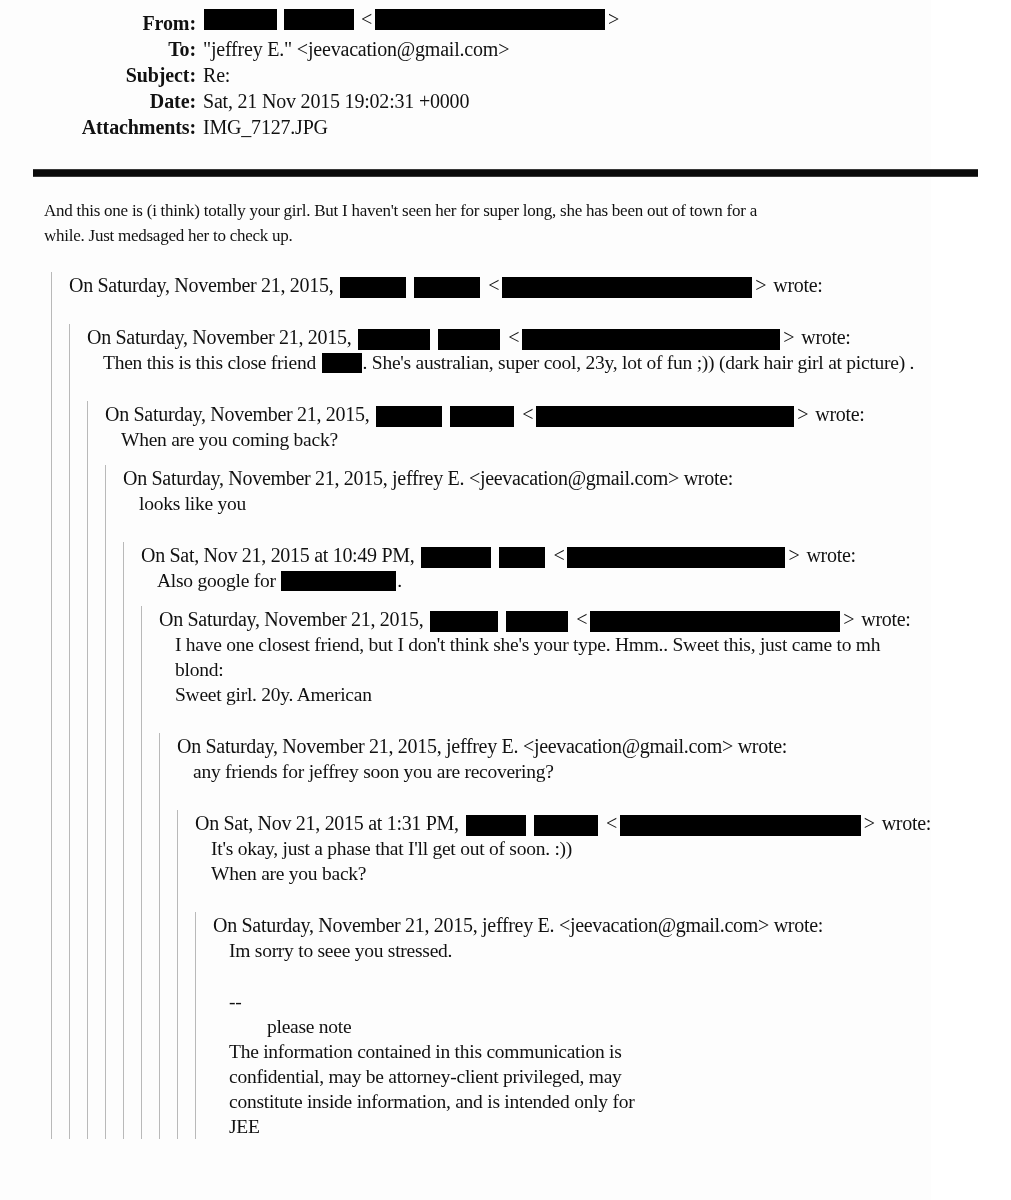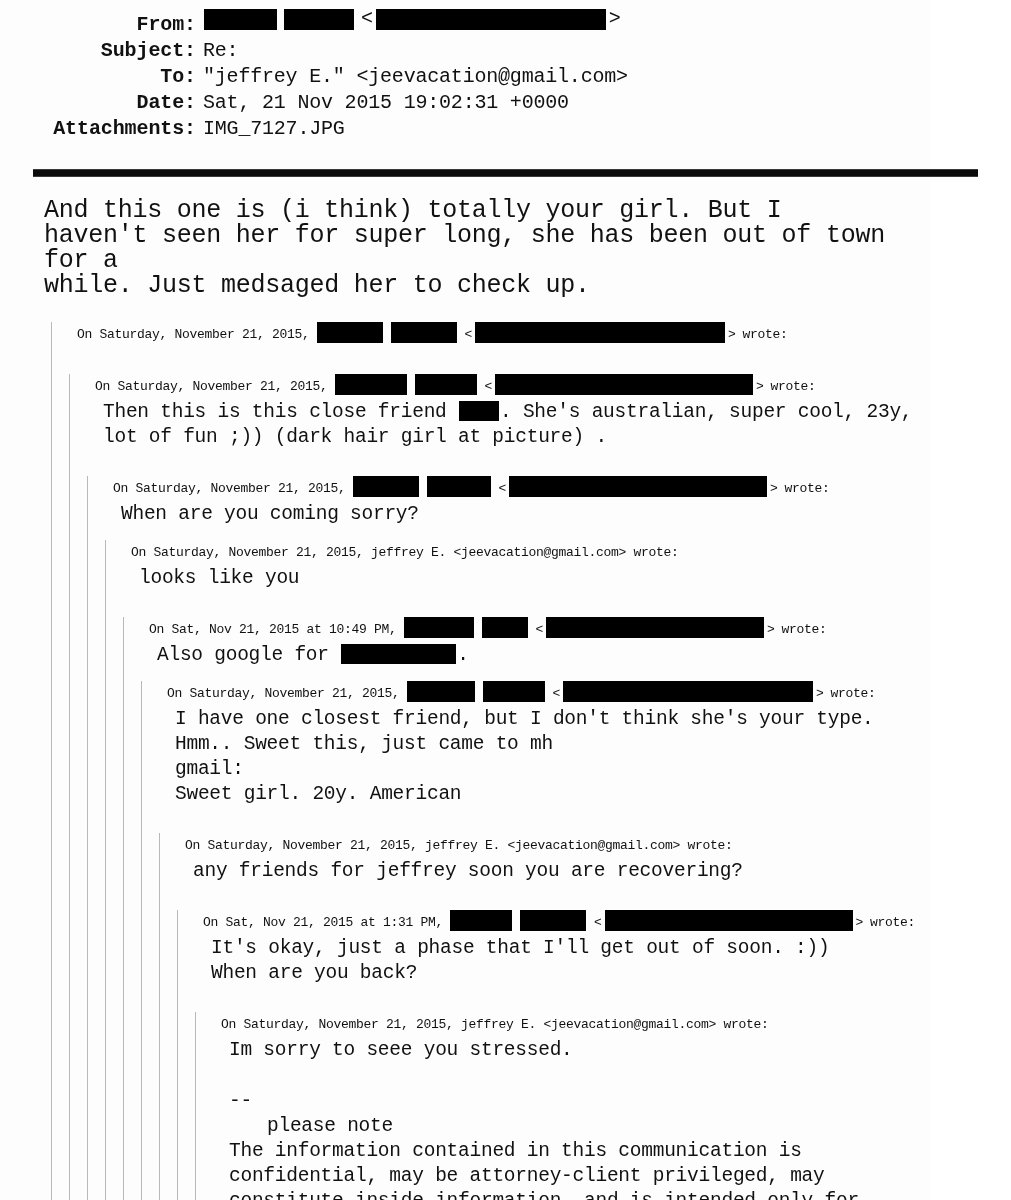--- a/index.html
+++ b/index.html
@@ -15,21 +15,20 @@
     font-family: "Liberation Serif", "DejaVu Serif", serif;
     color: #111111;
     -webkit-font-smoothing: none;
   }
   .page {
     position: relative;
     width: 931px;
     height: 1200px;
     background: #fdfdfd;
     box-sizing: border-box;
-    font-family: Liberation Mono, monospace;
   }
 
   
   .hdr {
     padding-top: 6px;
   }
   .hdr-row {
     display: flex;
     align-items: baseline;
     line-height: 26px;
@@ -77,42 +76,41 @@
   }
 
   
   .body {
     position: absolute;
     top: 198px;
     left: 0;
     right: 0;
   }
   .para {
-    font-size: 25px;
+    font-size: 17px;
     line-height: 25px;
     letter-spacing: -0.25px;
   }
   .intro {
     margin: 0 40px 0 44px;
   }
   
   .q {
     border-left: 1px solid #b9b9b9;
     padding-left: 17px;
     margin-left: 0;
   }
   .q > .qhead {
-    font-size: 13px;
+    font-size: 20px;
     line-height: 26px;
     letter-spacing: -0.3px;
     display: flex;
-    align-items: flex-start;
+    align-items: flex-end;
     flex-wrap: nowrap;
     white-space: nowrap;
-    margin-left: 8px;
   }
   .q > .qbody {
     font-size: 19.5px;
     line-height: 25px;
     letter-spacing: -0.25px;
     padding-left: 16px;
   }
   .qspace { height: 26px; }
   .qspace-sm { height: 13px; }
   .root-q {
@@ -139,27 +137,27 @@
       <div class="hdr-value">
         <span class="redact" style="width:73px"></span>
         <span class="redact" style="width:70px;margin-left:6px"></span>
         <span style="margin:0 2px 0 6px">&lt;</span>
         <span class="redact" style="width:230px"></span>
         <span style="margin-left:2px">&gt;</span>
       </div>
     </div>
 
     <div class="hdr-row">
+      <div class="hdr-label">To:</div>
+      <div class="hdr-value plain">"jeffrey E." &lt;jeevacation@gmail.com&gt;</div>
+    </div>
+
+    <div class="hdr-row">
       <div class="hdr-label">Subject:</div>
       <div class="hdr-value plain">Re:</div>
-    </div>
-
-    <div class="hdr-row">
-      <div class="hdr-label">To:</div>
-      <div class="hdr-value plain">"jeffrey E." &lt;jeevacation@gmail.com&gt;</div>
     </div>
 
     <div class="hdr-row">
       <div class="hdr-label">Date:</div>
       <div class="hdr-value plain">Sat, 21 Nov 2015 19:02:31 +0000</div>
     </div>
 
     <div class="hdr-row">
       <div class="hdr-label">Attachments:</div>
       <div class="hdr-value plain">IMG_7127.JPG</div>
@@ -209,21 +207,21 @@
           <div class="qhead">
             <span>On Saturday, November 21, 2015,</span>
             <span class="redact" style="width:66px;margin-left:7px"></span>
             <span class="redact" style="width:64px;margin-left:7px"></span>
             <span style="margin:0 2px 0 7px">&lt;</span>
             <span class="redact" style="width:258px"></span>
             <span style="margin-left:2px">&gt;</span>
             <span style="margin-left:7px">wrote:</span>
           </div>
           <div class="qbody">
-            <div>When are you coming sorry?</div>
+            <div>When are you coming back?</div>
           </div>
           <div class="qspace-sm"></div>
 
           <div class="q">
             <div class="qhead">
               <span>On Saturday, November 21, 2015, jeffrey E. &lt;jeevacation@gmail.com&gt; wrote:</span>
             </div>
             <div class="qbody">
               <div>looks like you</div>
             </div>
@@ -251,21 +249,21 @@
                   <span>On Saturday, November 21, 2015,</span>
                   <span class="redact" style="width:68px;margin-left:7px"></span>
                   <span class="redact" style="width:62px;margin-left:7px"></span>
                   <span style="margin:0 2px 0 7px">&lt;</span>
                   <span class="redact" style="width:250px"></span>
                   <span style="margin-left:2px">&gt;</span>
                   <span style="margin-left:7px">wrote:</span>
                 </div>
                 <div class="qbody">
                   <div>I have one closest friend, but I don't think she's your type. Hmm.. Sweet this, just came to mh</div>
-                  <div>gmail:</div>
+                  <div>blond:</div>
                   <div>Sweet girl. 20y. American</div>
                 </div>
                 <div class="qspace"></div>
 
                 <div class="q">
                   <div class="qhead">
                     <span>On Saturday, November 21, 2015, jeffrey E. &lt;jeevacation@gmail.com&gt; wrote:</span>
                   </div>
                   <div class="qbody">
                     <div>any friends for jeffrey soon you are recovering?</div>

